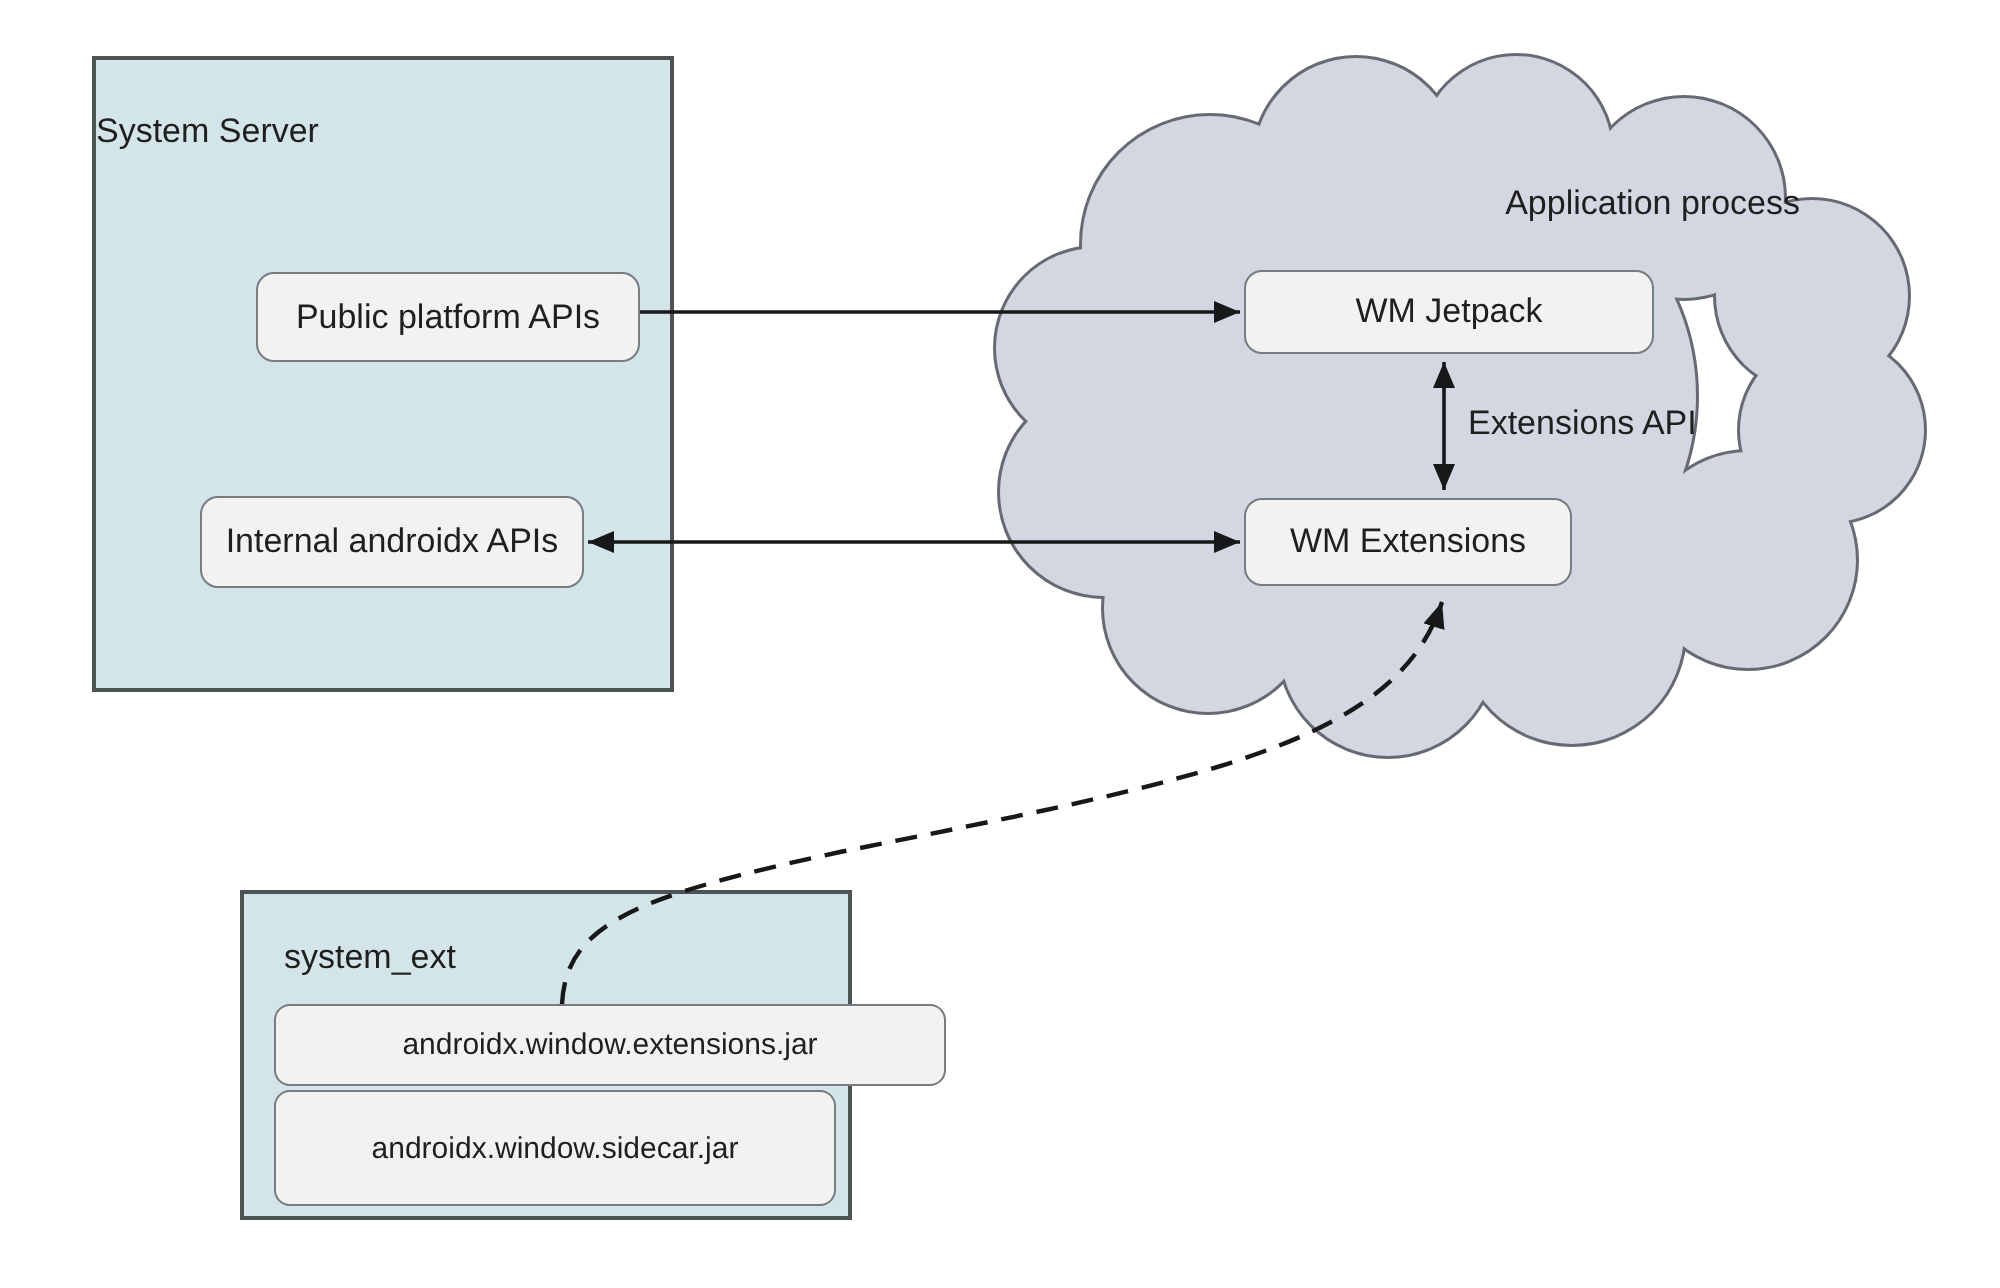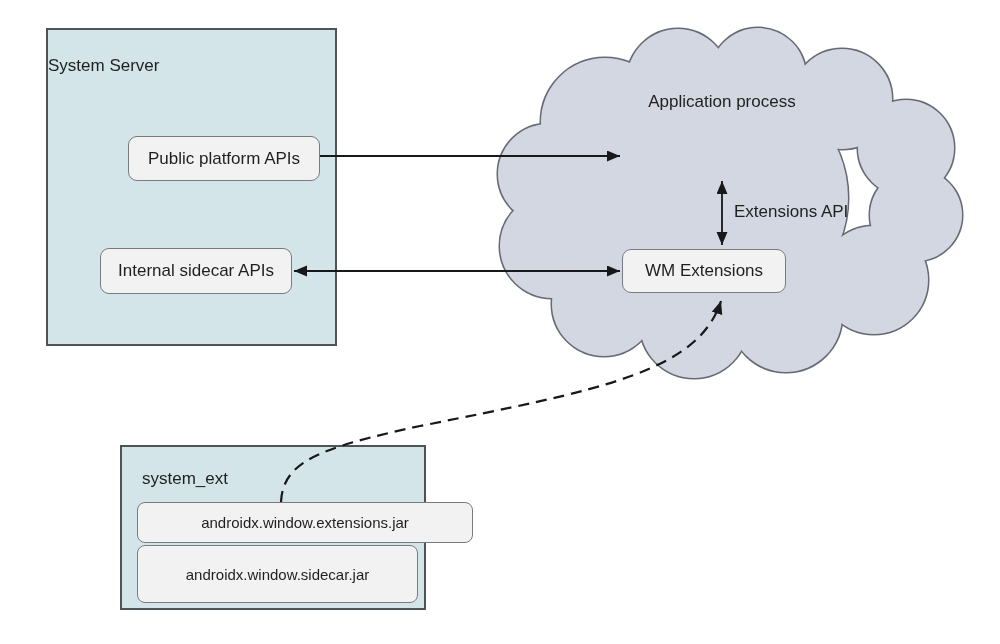--- a/index.html
+++ b/index.html
@@ -26,21 +26,21 @@
     border-radius:9px;font-size:17px;box-sizing:border-box;text-align:center;
   }
   .public{left:100px;top:136px;width:192px;height:45px;margin-left:28px;}
   .internal{left:100px;top:248px;width:192px;height:46px;}
   .jetpack{left:622px;top:135px;width:205px;height:42px;}
   .wmext{left:622px;top:249px;width:164px;height:44px;}
   .jar{font-size:15px;border-radius:8px;}
   .jar1{left:137px;top:502px;width:336px;height:41px;}
   .jar2{left:137px;top:545px;width:281px;height:58px;}
   .label{position:absolute;z-index:3;font-size:17px;line-height:20px;}
-  .app-title{left:572px;top:92px;width:300px;text-align:center;}
+  .app-title{left:600px;top:92px;width:300px;text-align:right;}
   .ext-api{left:734px;top:202px;}
 </style>
 </head>
 <body>
 
 <div class="canvas">
 
   <div class="container server">
     <div class="container-title">System Server</div>
   </div>
@@ -81,22 +81,23 @@
 
     <line class="arrow" x1="294" y1="271" x2="620" y2="271" marker-start="url(#ah)" marker-end="url(#ah)"></line>
 
     <line class="arrow" x1="722" y1="181" x2="722" y2="245" marker-start="url(#ah)" marker-end="url(#ah)"></line>
 
     <path class="dashed" d="M 281 502 C 283 462 318 448 420 426 C 600 390 698 372 721 301" marker-end="url(#ah)"></path>
   </svg>
 
   <div class="node public">Public platform APIs</div>
 
-  <div class="node internal">Internal sidecar APIs</div>
+  <div class="node internal">Internal androidx APIs</div>
 
+  <div class="node jetpack">WM Jetpack</div>
 
   <div class="node wmext">WM Extensions</div>
 
   <div class="node jar jar1">androidx.window.extensions.jar</div>
 
   <div class="node jar jar2">androidx.window.sidecar.jar</div>
 
   <div class="label app-title">Application process</div>
 
   <div class="label ext-api">Extensions API</div>

